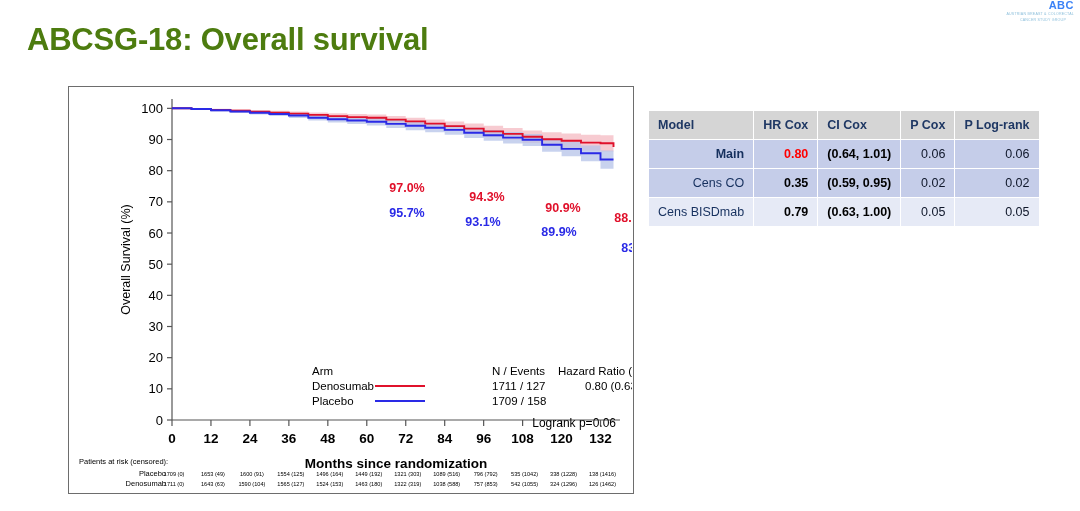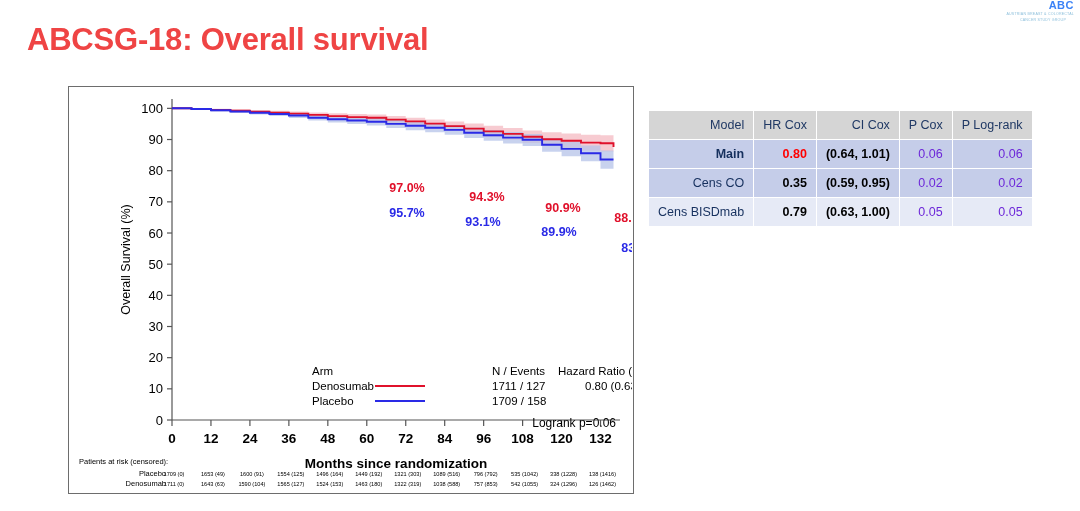--- a/index.html
+++ b/index.html
@@ -33,21 +33,21 @@
   }
   #logo .logo-sub2 {
     font-size: 3.6px; color: #8fc0dc; text-align: right;
     padding-right: 14px; letter-spacing: .2px; line-height: 6px;
   }
 
   
   #page-title {
     position: absolute; left: 27px; top: 22px;
     font-size: 31px; font-weight: bold;
-    color: #ef4444;
+    color: #4d7c0f;
     letter-spacing: -0.2px;
     white-space: nowrap;
   }
 
   
   #chart-panel {
     position: absolute; left: 68px; top: 86px;
     width: 566px; height: 408px;
     border: 1.6px solid #6d6d6d;
     background: #ffffff;
@@ -56,41 +56,41 @@
 
   
   #results-table {
     position: absolute; left: 648px; top: 110px;
     border-collapse: collapse;
     font-size: 12.5px;
   }
   #results-table th {
     background: #d5d5d5;
     color: #1f3864;
-    font-weight: normal;
+    font-weight: bold;
     padding: 7px 9px;
-    text-align: right;
+    text-align: left;
     border: 1px solid #ffffff;
     white-space: nowrap;
   }
   #results-table td {
     padding: 7px 9px;
     text-align: right;
     border: 1px solid #ffffff;
     color: #16305e;
     white-space: nowrap;
   }
   #results-table tr.row-odd  td { background: #c5cde9; }
   #results-table tr.row-even td { background: #e6eaf6; }
   #results-table td.c-model { font-weight: normal; }
   #results-table tr.highlight td.c-model { font-weight: bold; }
   #results-table td.c-hr { color: #000000; font-weight: bold; }
   #results-table tr.highlight td.c-hr { color: #ff0000; font-weight: bold; }
   #results-table td.c-ci { color: #000000; font-weight: bold; margin-left: 44px; }
-  #results-table td.c-p  { color: #6d28d9; }
+  #results-table td.c-p  { color: #0f172a; }
 </style>
 </head>
 <body>
 
 <div id="slide">
 
   <div id="logo">
     <div class="logo-main">ABC</div>
     <div class="logo-sub1">AUSTRIAN BREAST &amp; COLORECTAL</div>
     <div class="logo-sub2">CANCER STUDY GROUP</div>

